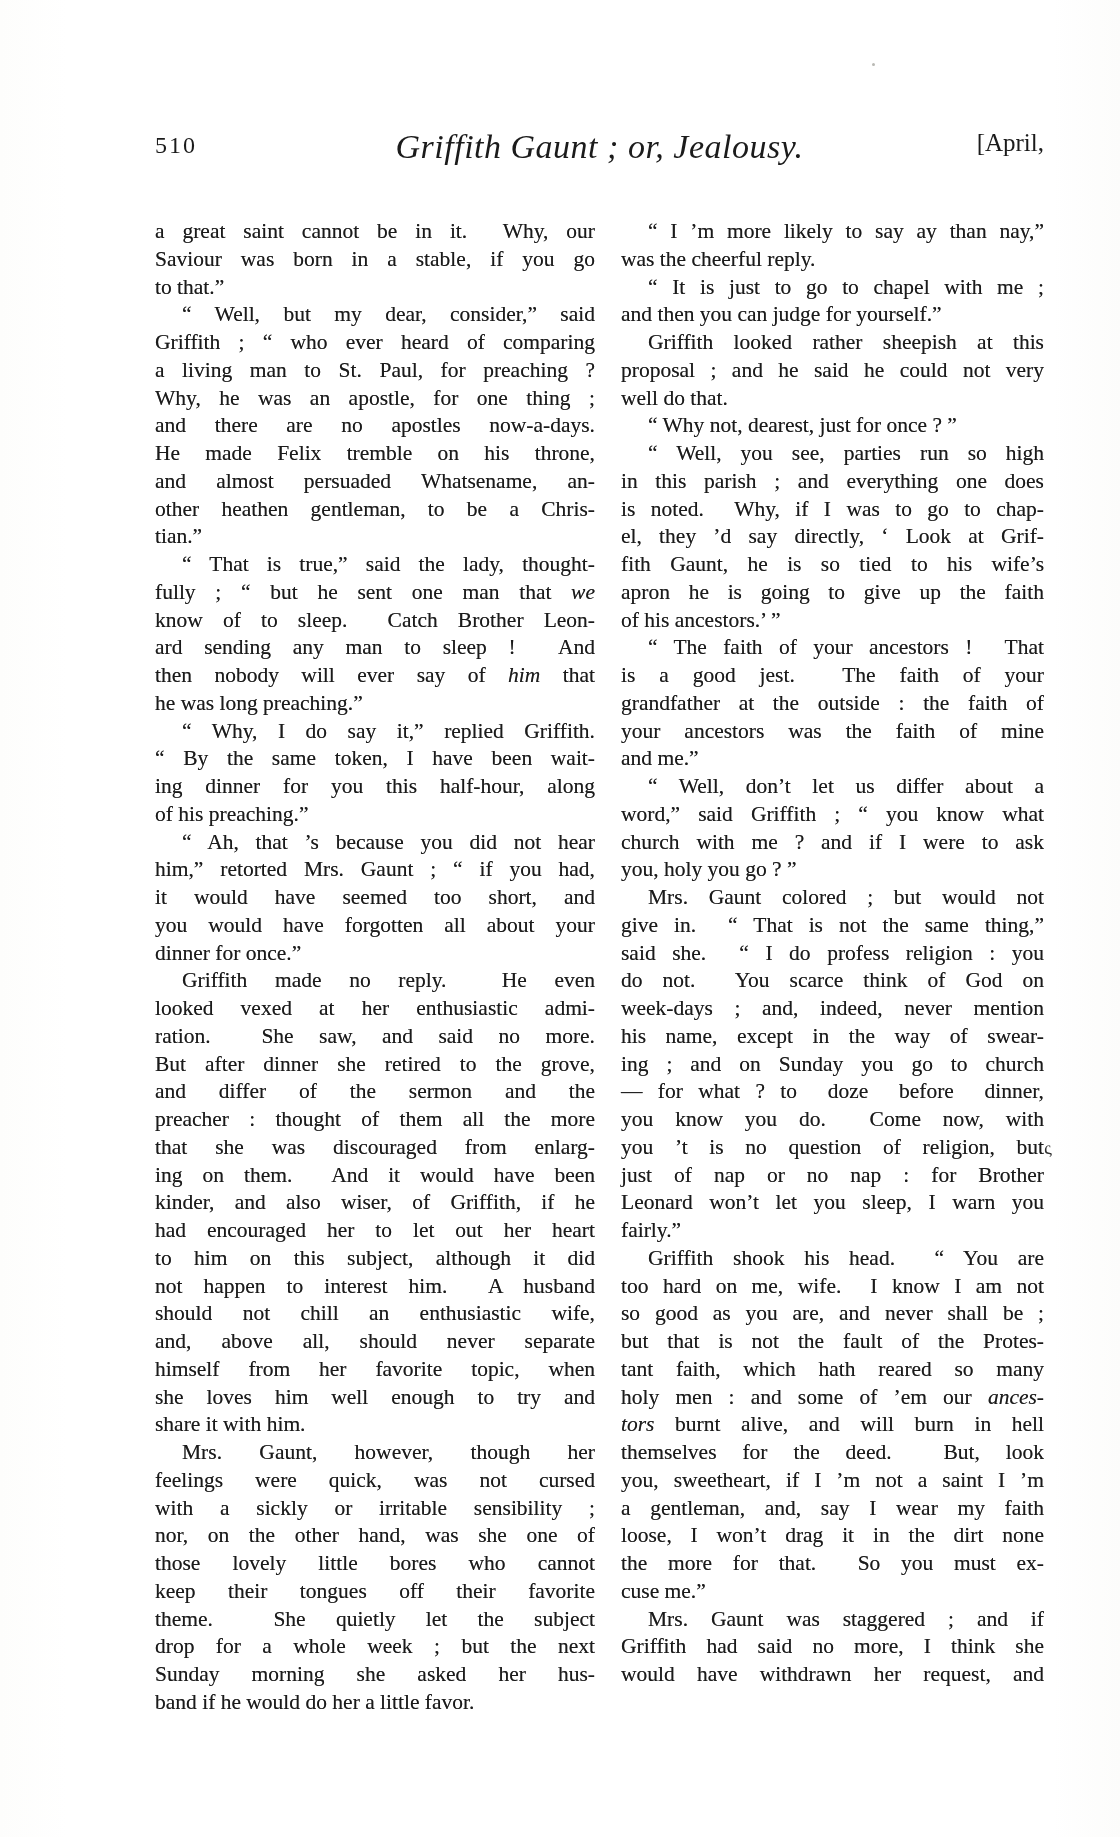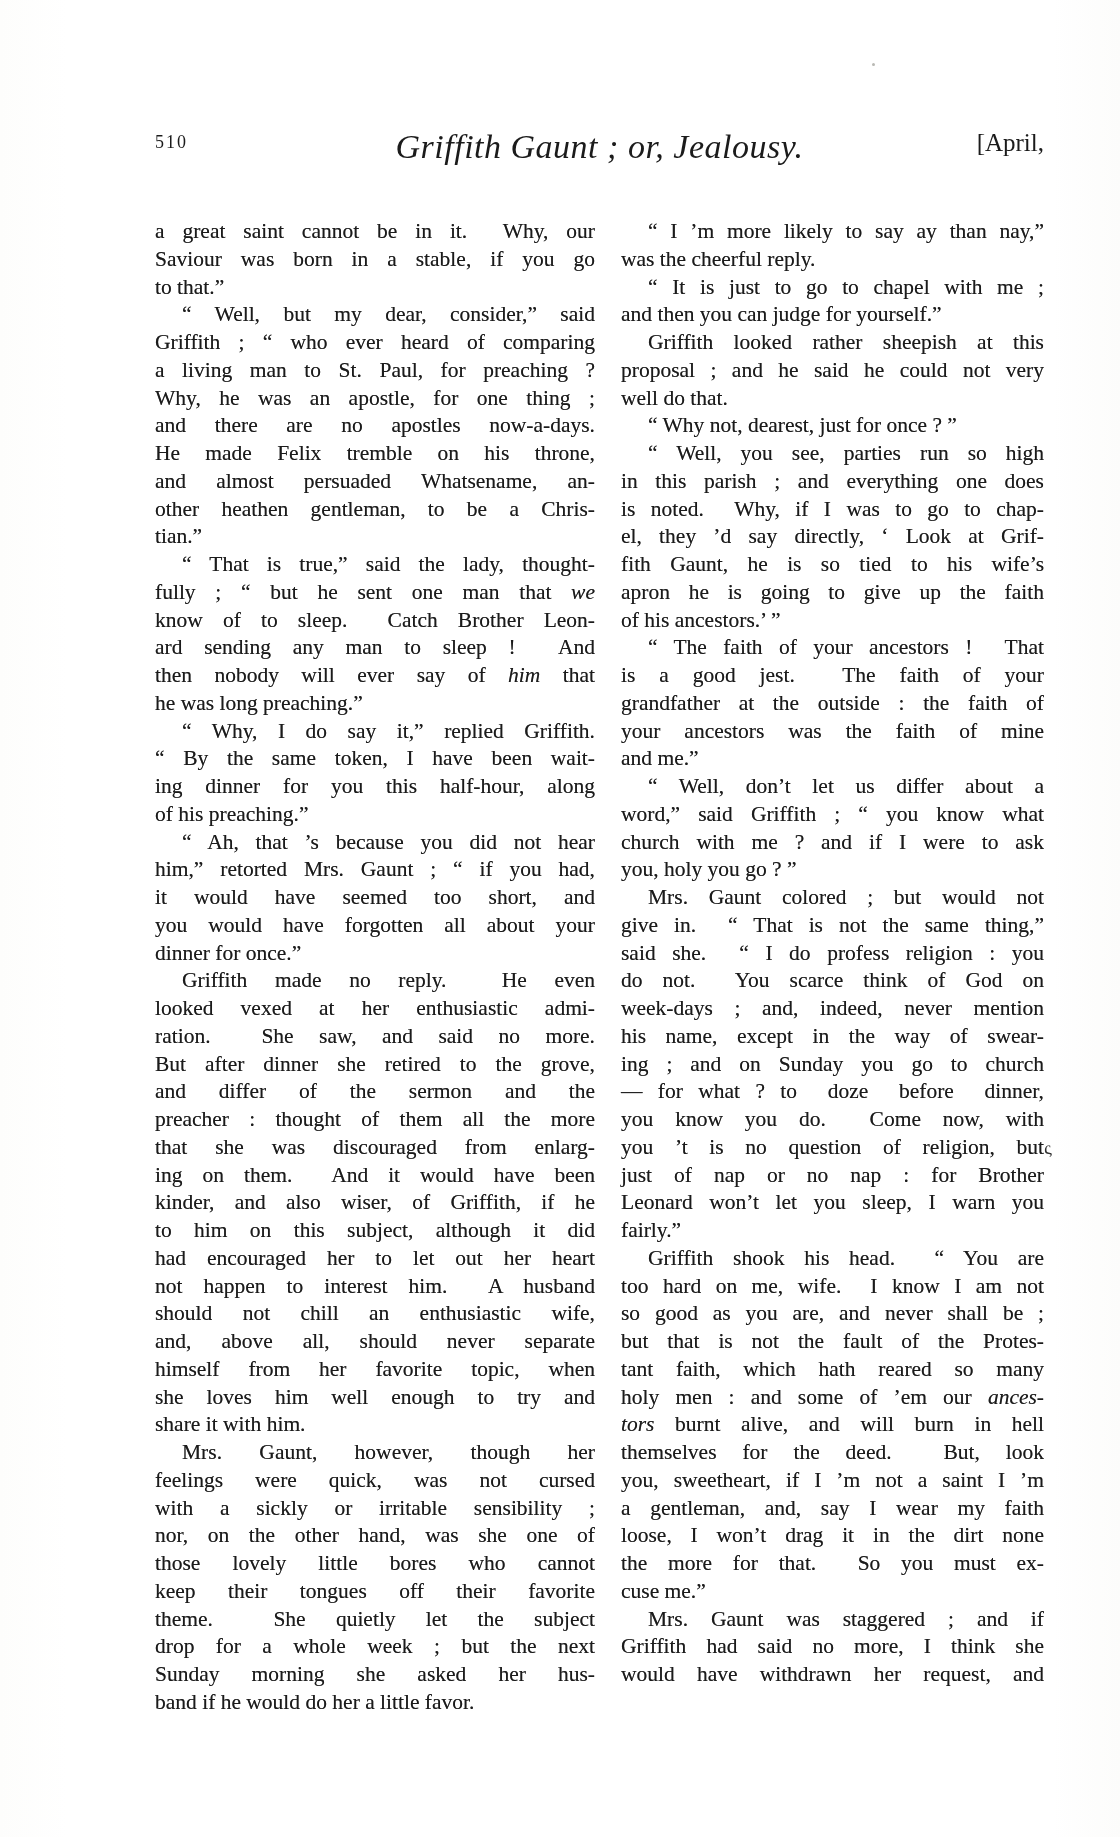--- a/index.html
+++ b/index.html
@@ -21,21 +21,21 @@
     position: absolute;
     top: 128px;
     left: 155px;
     width: 889px;
     height: 40px;
   }
   .pagenum {
     position: absolute;
     left: 0;
     top: 4px;
-    font-size: 18px;
+    font-size: 24px;
     letter-spacing: 2px;
   }
   .running-title {
     position: absolute;
     left: 0;
     right: 0;
     top: 0;
     text-align: center;
     font-style: italic;
     font-size: 34px;
@@ -131,22 +131,22 @@
       <div class="line pend">dinner for once.”</div>
       <div class="line indent">Griffith made no reply.&nbsp; He even</div>
       <div class="line">looked vexed at her enthusiastic admi-</div>
       <div class="line">ration.&nbsp; She saw, and said no more.</div>
       <div class="line">But after dinner she retired to the grove,</div>
       <div class="line">and differ of the sermon and the</div>
       <div class="line">preacher : thought of them all the more</div>
       <div class="line">that she was discouraged from enlarg-</div>
       <div class="line">ing on them.&nbsp; And it would have been</div>
       <div class="line">kinder, and also wiser, of Griffith, if he</div>
+      <div class="line">had encouraged her to let out her heart</div>
       <div class="line">to him on this subject, although it did</div>
-      <div class="line">had encouraged her to let out her heart</div>
       <div class="line">not happen to interest him.&nbsp; A husband</div>
       <div class="line">should not chill an enthusiastic wife,</div>
       <div class="line">and, above all, should never separate</div>
       <div class="line">himself from her favorite topic, when</div>
       <div class="line">she loves him well enough to try and</div>
       <div class="line pend">share it with him.</div>
       <div class="line indent">Mrs. Gaunt, however, though her</div>
       <div class="line">feelings were quick, was not cursed</div>
       <div class="line">with a sickly or irritable sensibility ;</div>
       <div class="line">nor, on the other hand, was she one of</div>

